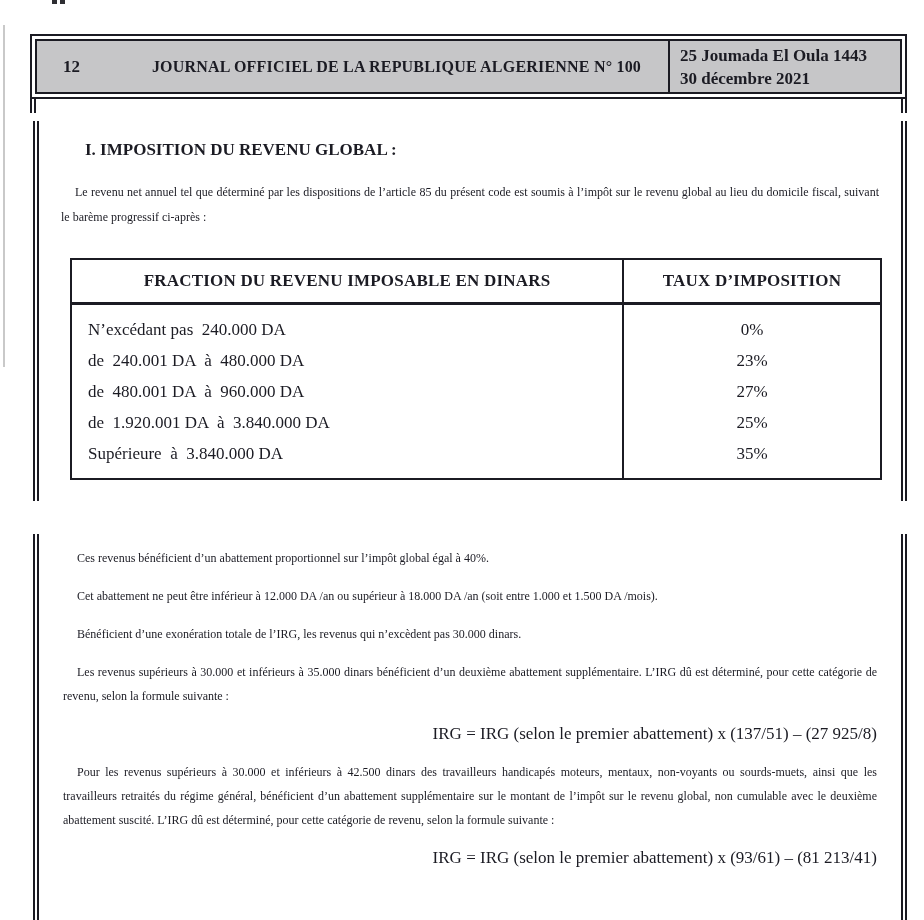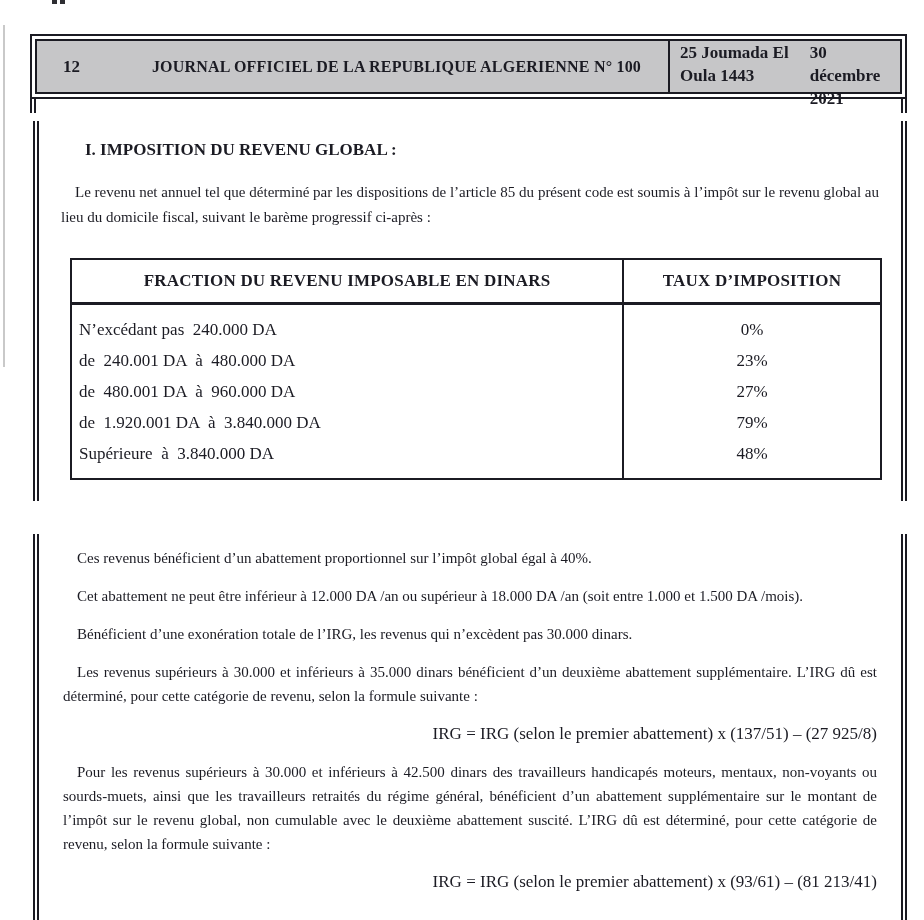--- a/index.html
+++ b/index.html
@@ -20,38 +20,38 @@
     border:2px solid #1b1b23; padding:3px; box-sizing:border-box; background:#fff;
   }
   .header-inner {
     border:2px solid #1b1b23; background:#c6c6c8; height:100%; box-sizing:border-box;
     display:flex; align-items:center;
   }
   .page-num { width:88px; padding-left:26px; font-weight:bold; font-size:17px; box-sizing:border-box; }
   .journal-title { flex:1; text-align:center; font-weight:bold; font-size:16px; letter-spacing:0.2px; }
   .date-block {
     width:232px; box-sizing:border-box; border-left:2px solid #1b1b23; align-self:stretch;
-    display:flex; flex-direction:row; justify-content:center; padding-left:10px;
+    display:flex; flex-direction:column; justify-content:center; padding-left:10px;
     font-weight:bold; font-size:17px; line-height:23px;
   }
   .header-stub { position:absolute; top:98px; height:15px; width:0; border-left:6px double #1b1b23; }
   .stub-left { left:30px; }
   .stub-right { left:901px; }
 
   
   .frame {
     position:absolute; left:33px; width:874px; box-sizing:border-box;
     border-left:6px double #1b1b23; border-right:6px double #1b1b23;
   }
   .section1 { top:121px; height:380px; padding:0 22px; }
   .section2 { top:534px; height:406px; border-bottom:6px double #1b1b23; padding:12px 24px 0; }
 
   .section-heading { margin:19px 0 0 24px; font-size:17px; font-weight:bold; line-height:20px; }
   p.body {
-    font-size:15px; line-height:25px; text-align:justify; text-indent:14px; margin:20px 0 0;
+    font-size:12px; line-height:25px; text-align:justify; text-indent:14px; margin:20px 0 0;
   }
   .section2 p.body { line-height:24px; margin:14px 0 0; }
   .section2 p.body:first-child { margin-top:0; }
   p.formula {
     font-size:17px; line-height:24px; margin:14px 0 0; padding-left:16px;
     text-align:right; text-indent:0;
   }
 
   
   table.tax {
@@ -59,21 +59,21 @@
     border:2px solid #1b1b23;
   }
   table.tax col.c1 { width:552px; }
   table.tax col.c2 { width:258px; }
   table.tax th {
     font-size:17px; font-weight:bold; height:40px; text-align:center;
     border-bottom:3px solid #1b1b23; letter-spacing:0.2px;
   }
   table.tax th.col2, table.tax td.col2 { border-left:2px solid #1b1b23; }
   table.tax td { font-size:17px; line-height:29px; }
-  table.tax td.col1 { padding-left:7px; white-space:pre-wrap; }
+  table.tax td.col1 { padding-left:16px; white-space:pre-wrap; }
   table.tax td.col2 { text-align:center; }
   table.tax tbody tr:first-of-type td { padding-top:10px; }
   table.tax tbody tr:last-of-type td { padding-bottom:10px; }
 </style>
 </head>
 <body>
 
 <div class="page">
 
   <span class="artifact a1"></span>
@@ -121,26 +121,26 @@
           </tr>
 
           <tr>
             <td class="col1">de  480.001 DA  à  960.000 DA</td>
             <td class="col2">27%</td>
           </tr>
 
 
           <tr>
             <td class="col1">de  1.920.001 DA  à  3.840.000 DA</td>
-            <td class="col2">79%</td>
+            <td class="col2">25%</td>
           </tr>
 
           <tr>
             <td class="col1">Supérieure  à  3.840.000 DA</td>
-            <td class="col2">48%</td>
+            <td class="col2">35%</td>
           </tr>
         </tbody>
     </table>
   </section>
 
   <section class="frame section2">
     <p class="body">Ces revenus bénéficient d’un abattement proportionnel sur l’impôt global égal à 40%.</p>
     <p class="body">Cet abattement ne peut être inférieur à 12.000 DA /an ou supérieur à 18.000 DA /an (soit entre 1.000 et 1.500 DA /mois).</p>
     <p class="body">Bénéficient d’une exonération totale de l’IRG, les revenus qui n’excèdent pas 30.000 dinars.</p>
     <p class="body">Les revenus supérieurs à 30.000 et inférieurs à 35.000 dinars bénéficient d’un deuxième abattement supplémentaire. L’IRG dû est déterminé, pour cette catégorie de revenu, selon la formule suivante :</p>

